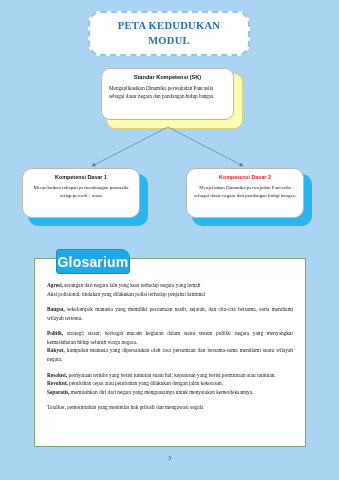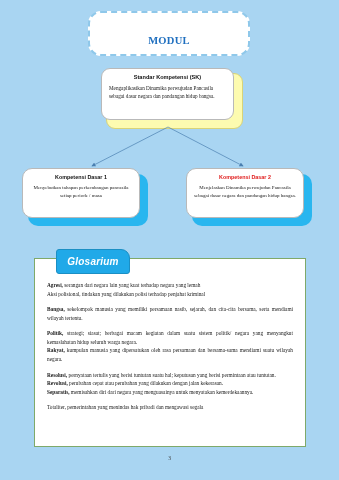--- a/index.html
+++ b/index.html
@@ -65,21 +65,21 @@
 
   
   .glos-tab{
     position:absolute;left:56px;top:249px;width:72px;height:23px;
     background:#20a9e8;border:1px solid #1b8fc4;
     border-radius:3px 9px 3px 3px;
     display:flex;align-items:center;justify-content:center;z-index:3;
   }
   .glos-tab-text{
     color:#ffffff;font-family:"Liberation Sans", sans-serif;
-    font-size:10px;font-weight:bold;letter-spacing:.2px;font-style:italic;
+    font-size:14px;font-weight:bold;letter-spacing:.2px;
   }
   .glos-box{
     position:absolute;left:34px;top:258px;width:272px;height:189px;
     background:#ffffff;border:1.5px solid #7fa96a;box-sizing:border-box;
     z-index:2;padding:22px 12px 8px 12px;
   }
   .glos-body{font-size:5.3px;color:#1a1a1a;line-height:1.62;text-align:justify;}
   .glos-body p{margin:0 0 7px 0;}
   .glos-body p.tight{margin-bottom:0;}
   .glos-body b{font-weight:bold;}
@@ -89,21 +89,21 @@
     font-size:5.5px;color:#3a3a3a;
   }
 </style>
 </head>
 <body>
 
 <div class="page">
 
   <div class="title-box">
     <div class="title-text">
-      <br>
+      <span>PETA KEDUDUKAN</span><br>
       <span>MODUL</span>
     </div>
   </div>
 
   <div class="sk-wrap">
     <div class="sk-shadow"></div>
     <div class="sk-front">
       <div class="sk-title">Standar Kompetensi (SK)</div>
       <div class="sk-body">Mengaplikasikan Dinamika perwujudan Pancasila sebagai dasar negara dan pandangan hidup bangsa.</div>
     </div>

